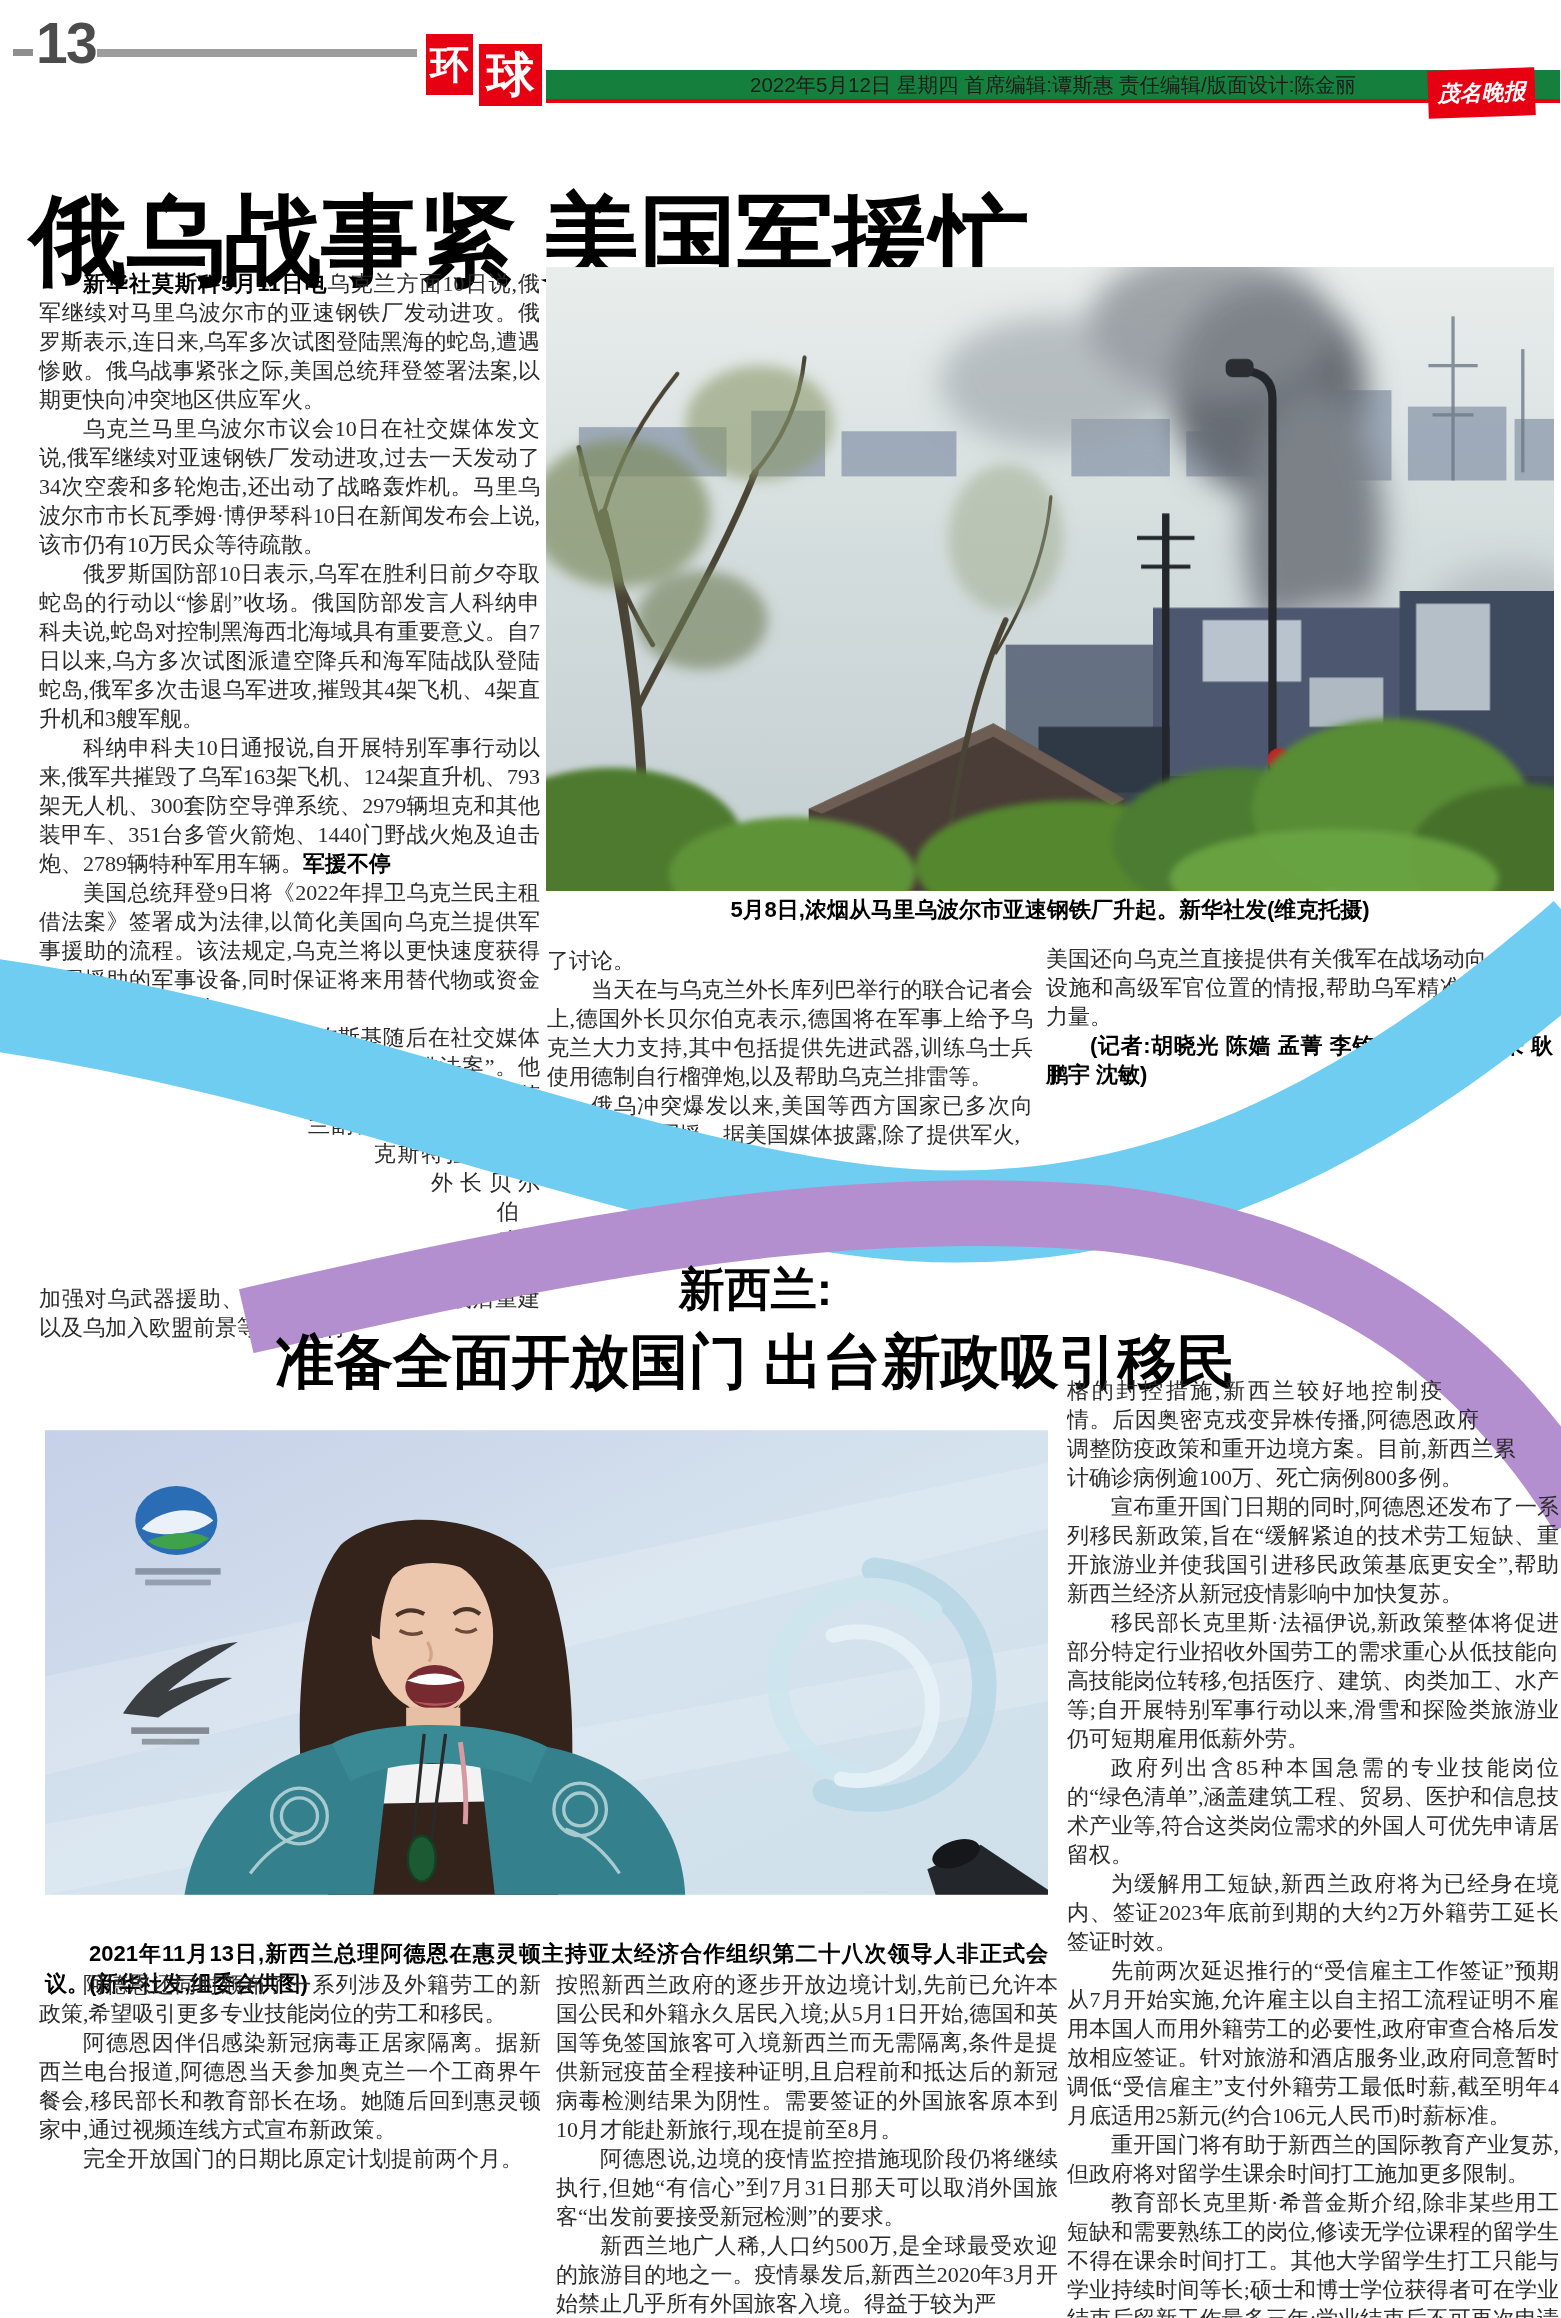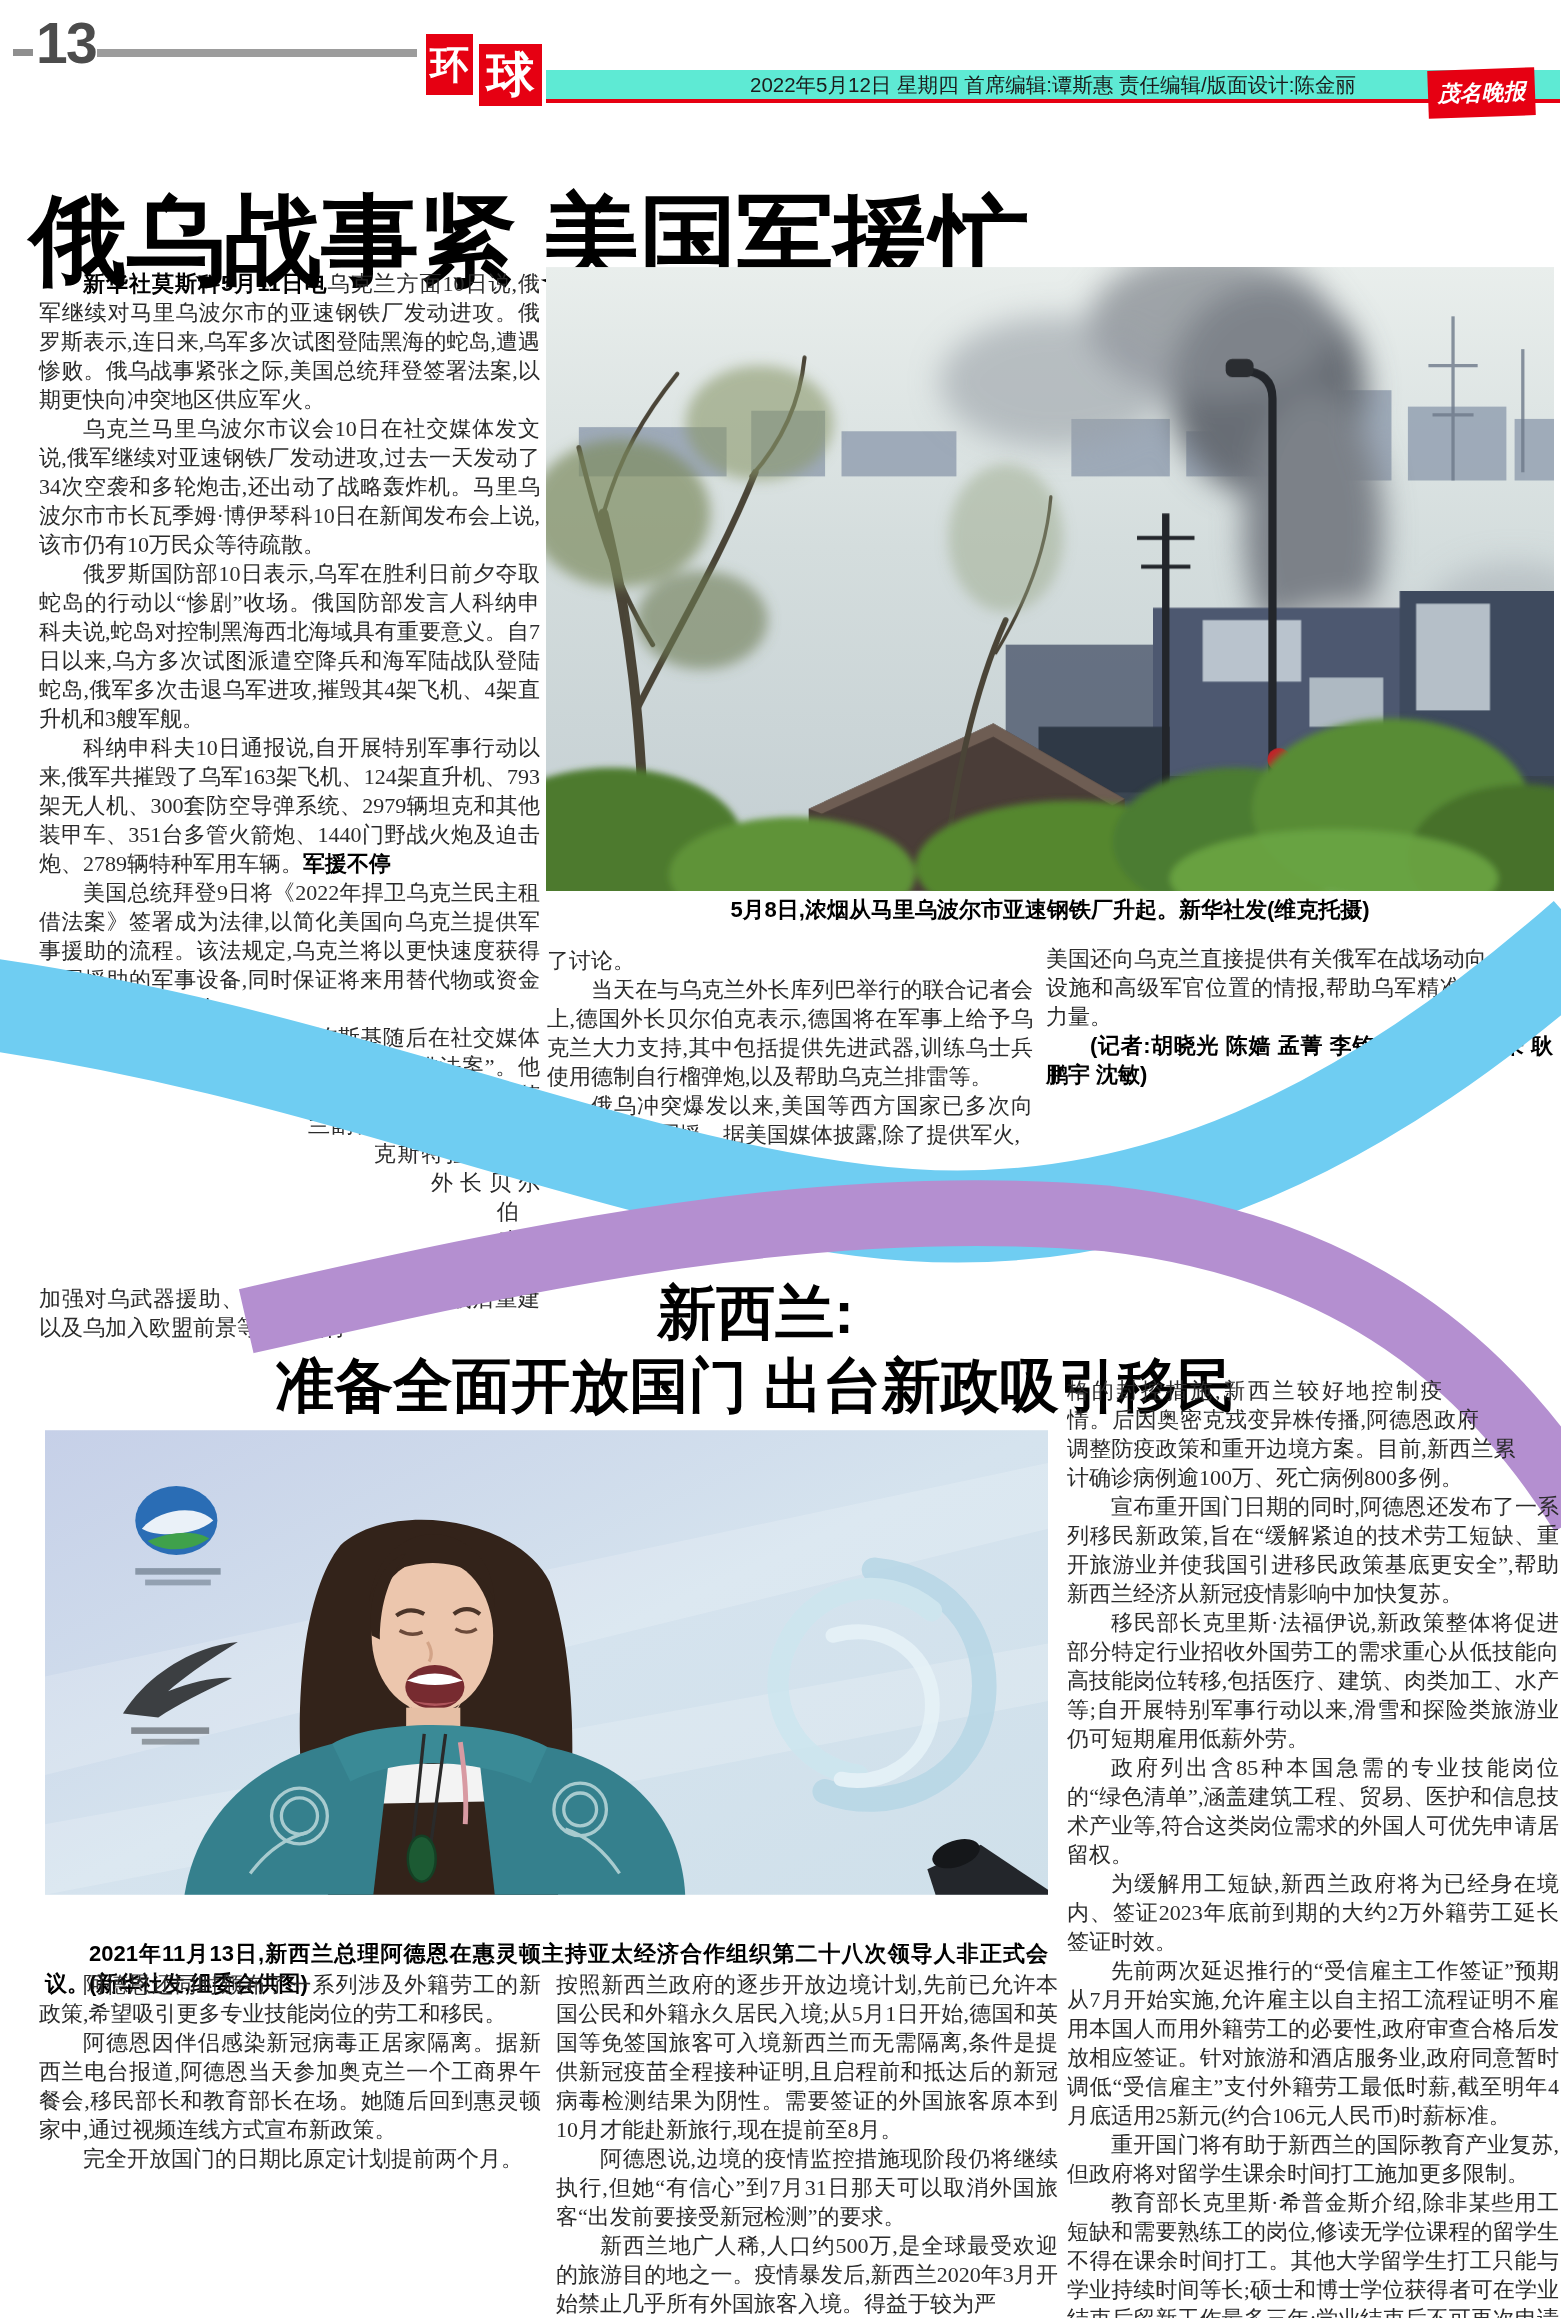--- a/index.html
+++ b/index.html
@@ -7,21 +7,21 @@
         font-family:"Liberation Serif","DejaVu Serif",serif;color:#222;}
   
   .pagenum-dash{position:absolute;left:13px;top:49px;width:19.7px;height:7.4px;background:#8f8f8f;}
   .pagenum{position:absolute;left:36px;top:9.8px;font-family:"Liberation Sans","DejaVu Sans",sans-serif;
            font-weight:700;font-size:57px;color:#4c4c4c;letter-spacing:-1.6px;text-align:right;}
   .head-rule{position:absolute;left:97px;top:49px;width:320px;height:8.2px;background:#9c9c9c;}
   .sec-box{position:absolute;background:#e60012;color:#fff;text-align:center;
            font-family:"Liberation Sans","DejaVu Sans",sans-serif;font-weight:700;}
   .sec-box.b1{left:426px;top:34px;width:47px;height:61px;font-size:39px;line-height:61px;}
   .sec-box.b2{left:479px;top:44px;width:63px;height:62px;font-size:48px;line-height:62px;}
-  .info-bar{position:absolute;left:546px;top:70px;width:1014px;height:29.5px;background:#5eead4;
+  .info-bar{position:absolute;left:546px;top:70px;width:1014px;height:29.5px;background:#15803d;
             font-family:"Liberation Sans","DejaVu Sans",sans-serif;font-size:20.5px;color:#1c1c1c;
             line-height:29.5px;text-align:center;}
   .red-rule{position:absolute;left:546px;top:99px;width:1014px;height:4.1px;background:#e60012;}
   .masthead{position:absolute;left:1428px;top:69px;width:107px;height:48px;background:#e60012;color:#fff;
             font-family:"Liberation Serif","DejaVu Serif",serif;font-style:italic;font-weight:700;
             font-size:22px;line-height:48px;text-align:center;transform:rotate(-2deg);}
   
   .headline1{position:absolute;left:29.5px;top:121px;width:1100px;
              font-family:"Liberation Sans","DejaVu Sans",sans-serif;font-weight:900;
              font-size:98px;line-height:1.1;color:#000;white-space:nowrap;letter-spacing:-0.8px;}
@@ -44,21 +44,21 @@
   .caption1{position:absolute;left:546px;top:895px;width:1008px;text-align:center;
             font-family:"Liberation Sans","DejaVu Sans",sans-serif;font-weight:700;font-size:22px;color:#000;}
   .photo2{position:absolute;left:45px;top:1430px;width:1003px;height:465px;overflow:hidden;}
   .caption2{position:absolute;left:45px;top:1903px;width:1003px;
             font-family:"Liberation Sans","DejaVu Sans",sans-serif;font-weight:700;font-size:22px;
             line-height:30px;color:#000;text-align:justify;text-indent:2em;margin-top:36px;}
   
   .divider{position:absolute;left:0;top:886px;width:1562px;height:739px;pointer-events:none;}
   .headline2{position:absolute;left:230px;top:1264px;width:1051px;text-align:center;
              font-family:"Liberation Sans","DejaVu Sans",sans-serif;font-weight:900;color:#000;}
-  .headline2 .l1{font-size:59px;line-height:51px;margin-top:24px;}
+  .headline2 .l1{font-size:46px;line-height:51px;}
   .headline2 .l2{font-size:59px;line-height:54px;margin-top:20px;}
   
   .colA{left:39px;top:1970px;width:502px;}
   .colB{left:556px;top:1970px;width:502px;}
   .colC{left:1067px;top:1376px;width:492px;height:944px;overflow:hidden;}
 </style>
 </head>
 <body>
 
 <div class="page">

